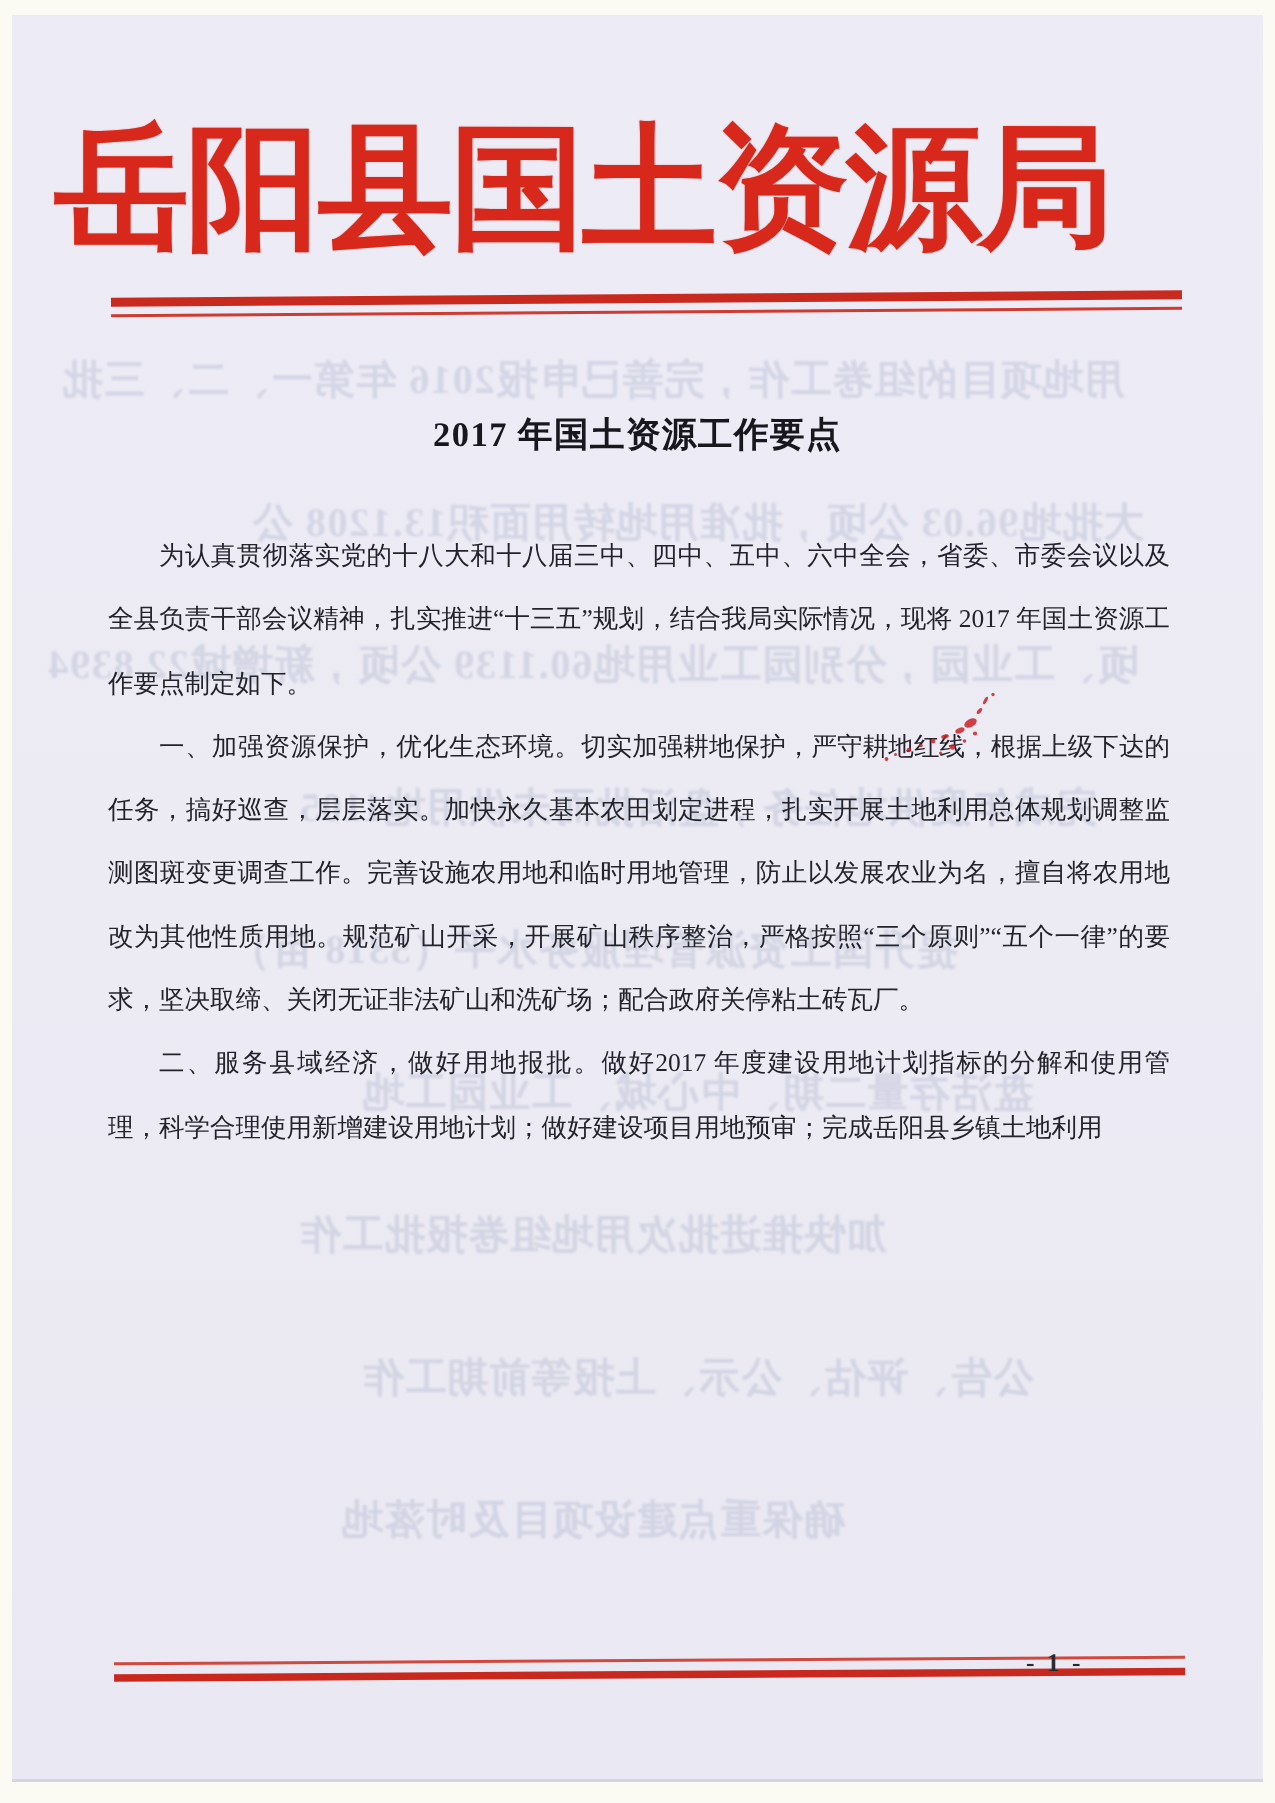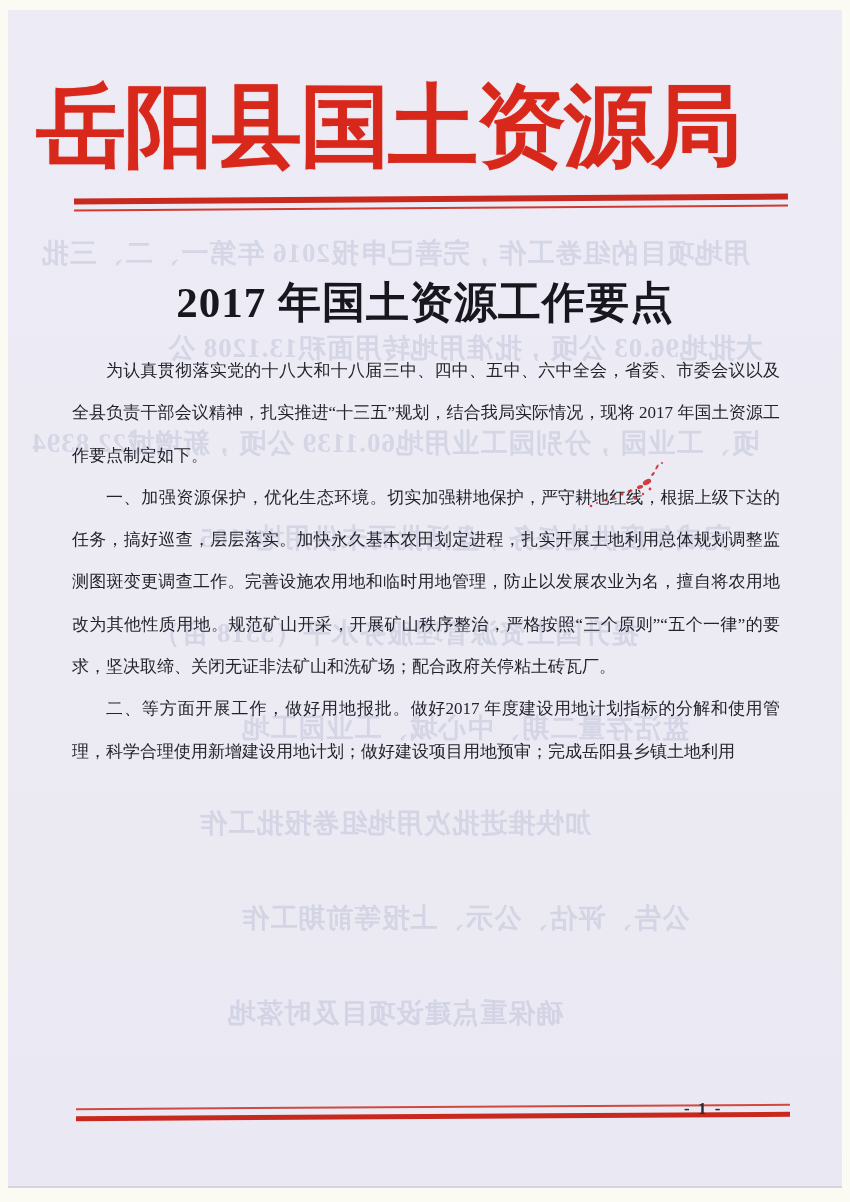--- a/index.html
+++ b/index.html
@@ -45,21 +45,21 @@
   .rules-top{
     position:absolute;left:66px;top:186px;width:714px;
     transform:rotate(-0.4deg);
   }
   .rules-top .thick{height:6px;background:#c92a20;}
   .rules-top .thin{height:2px;background:#cf3b30;margin-top:5px;}
 
   .doc-title{
     position:absolute;left:0;top:264px;width:100%;
     text-align:center;
-    font-size:43px;font-weight:bold;color:#17171d;
+    font-size:23px;font-weight:bold;color:#17171d;
     letter-spacing:1px;
   }
 
   .body-text{
     position:absolute;left:64px;top:340px;width:708px;
     font-size:17px;line-height:42.3px;
     color:#23232b;
     text-align:justify;
     text-justify:inter-ideograph;
   }
@@ -109,21 +109,21 @@
   <div class="rules-top">
     <div class="thick"></div>
     <div class="thin"></div>
   </div>
 
   <div class="doc-title">2017 年国土资源工作要点</div>
 
   <div class="body-text">
     <p><span>为认真贯彻落实党的十八大和十八届三中、四中、五中、六中全会，省委、市委会议以及全县负责干部会议精神，扎实推进“十三五”规划，结合我局实际情况，现将 2017 年国土资源工作要点制定如下。</span></p>
     <p><b>一、加强资源保护，优化生态环境。</b><span>切实加强耕地保护，严守耕地红线，根据上级下达的任务，搞好巡查，层层落实。加快永久基本农田划定进程，扎实开展土地利用总体规划调整监测图斑变更调查工作。完善设施农用地和临时用地管理，防止以发展农业为名，擅自将农用地改为其他性质用地。规范矿山开采，开展矿山秩序整治，严格按照“三个原则”“五个一律”的要求，坚决取缔、关闭无证非法矿山和洗矿场；配合政府关停粘土砖瓦厂。</span></p>
-    <p><b>二、等方面开展工作，做好用地报批。</b><span>做好2017 年度建设用地计划指标的分解和使用管理，科学合理使用新增建设用地计划；做好建设项目用地预审；完成岳阳县乡镇土地利用</span></p>
+    <p><b>二、服务县域经济，做好用地报批。</b><span>做好2017 年度建设用地计划指标的分解和使用管理，科学合理使用新增建设用地计划；做好建设项目用地预审；完成岳阳县乡镇土地利用</span></p>
   </div>
 
   <svg class="ink-splatter" viewBox="0 0 96 66" xmlns="http://www.w3.org/2000/svg">
     <g fill="#cf2028" opacity="0.85">
       <ellipse cx="64" cy="22" rx="4.5" ry="2.6" transform="rotate(-28 64 22)"></ellipse>
       <ellipse cx="57" cy="27" rx="3.2" ry="1.8" transform="rotate(-20 57 27)"></ellipse>
       <ellipse cx="47" cy="31" rx="2.6" ry="1.4" transform="rotate(-15 47 31)"></ellipse>
       <circle cx="39" cy="34" r="1.6"></circle>
       <circle cx="31" cy="37" r="1.2"></circle>
       <circle cx="23" cy="40" r="1.5"></circle>

